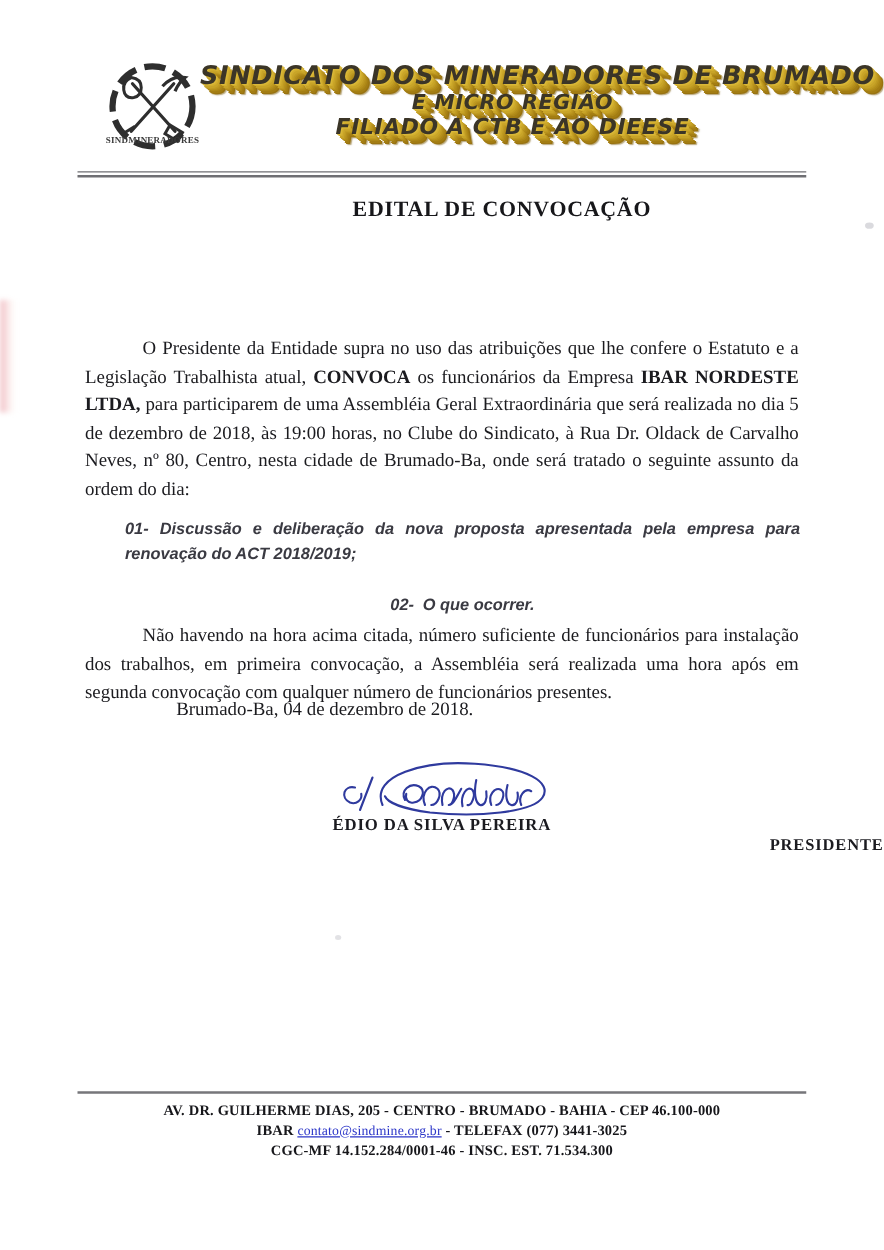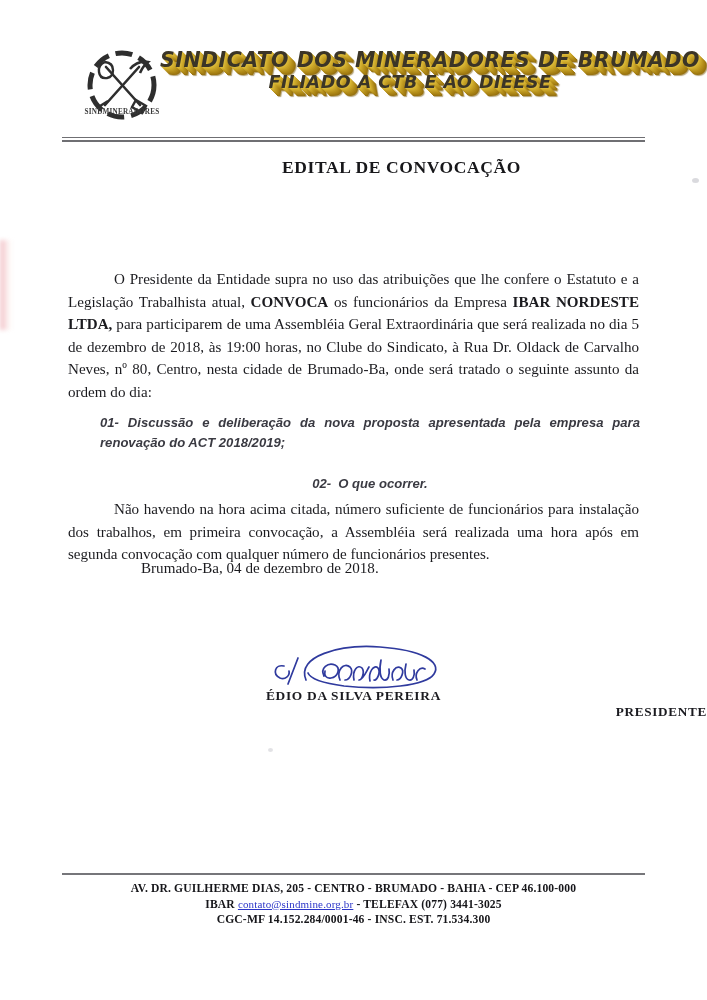--- a/index.html
+++ b/index.html
@@ -194,21 +194,21 @@
     top: 560px;
     font-family: "Liberation Serif", serif;
     font-size: 15.1px;
     color: #1b1b1f;
   }
 
   
   .sign-area {
     position: absolute;
     left: 0;
-    top: 640px;
+    top: 604px;
     width: 707px;
     height: 85px;
   }
   .sign-mark {
     position: absolute;
     left: 262px;
     top: 0px;
     width: 190px;
     height: 58px;
   }
@@ -297,20 +297,21 @@
           <path d="M68 52 l10 6 l-4 7 l-10 -6 z" fill="none" stroke="#2e2e2e" stroke-width="2.4"></path>
 
           <path d="M40 53 l-8 5" stroke="#2e2e2e" stroke-width="2.4" fill="none"></path>
         </svg>
       </span>
       <div class="logo-caption">SINDMINERADORES</div>
     </div>
 
     <div class="banner">
       <div class="banner-line l1">SINDICATO DOS MINERADORES DE BRUMADO</div>
+      <div class="banner-line l2">E MICRO REGIÃO</div>
       <div class="banner-line l3">FILIADO A CTB E AO DIEESE</div>
     </div>
   </div>
 
   <div class="rule-double">
     <div class="r r1"></div>
     <div class="r r2"></div>
   </div>
 
   <div class="doc-title">

